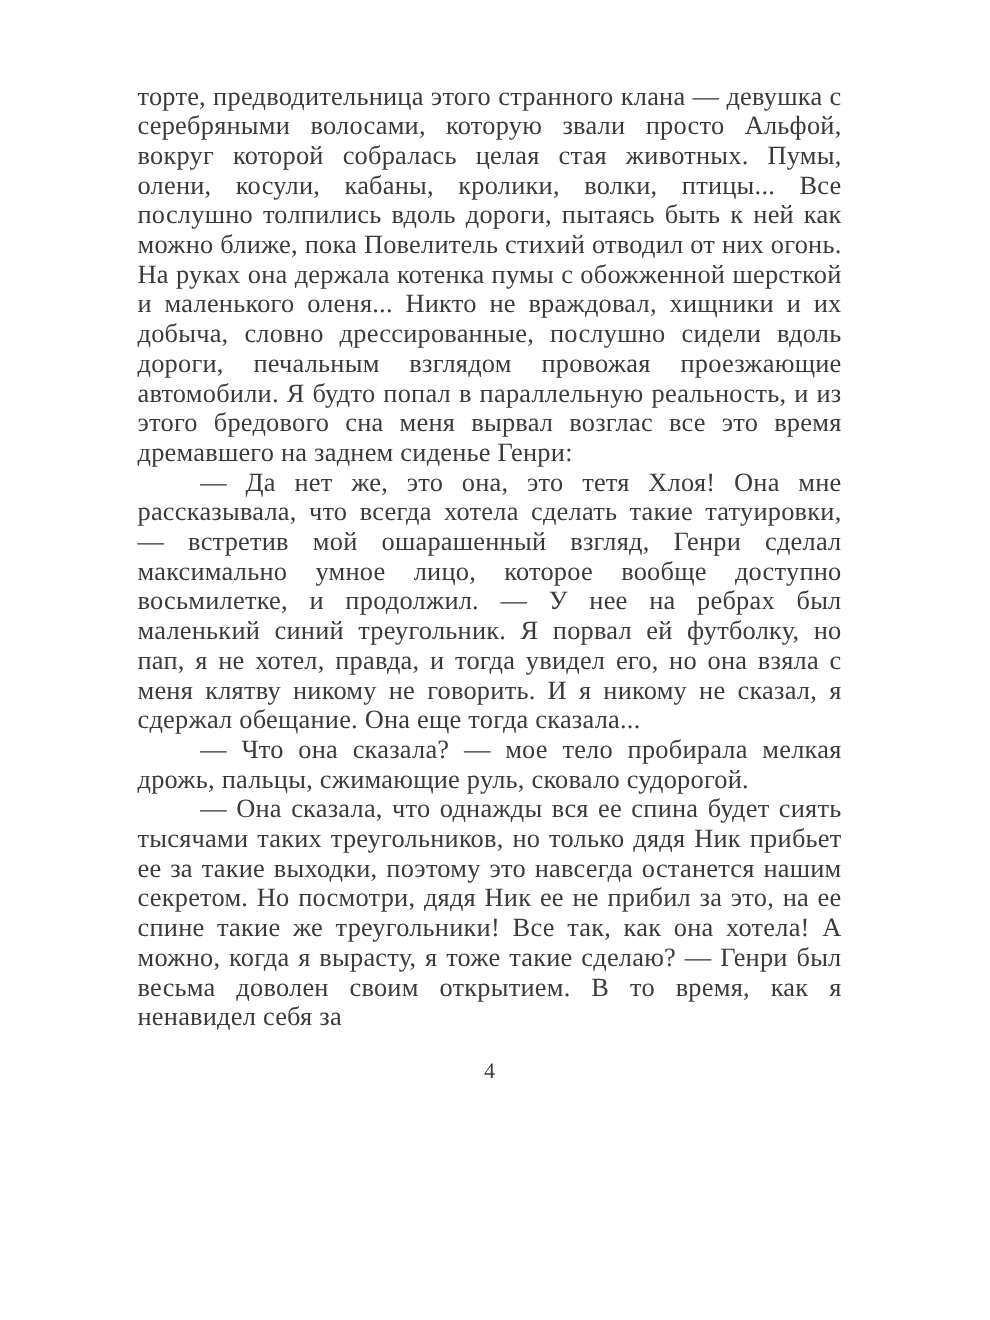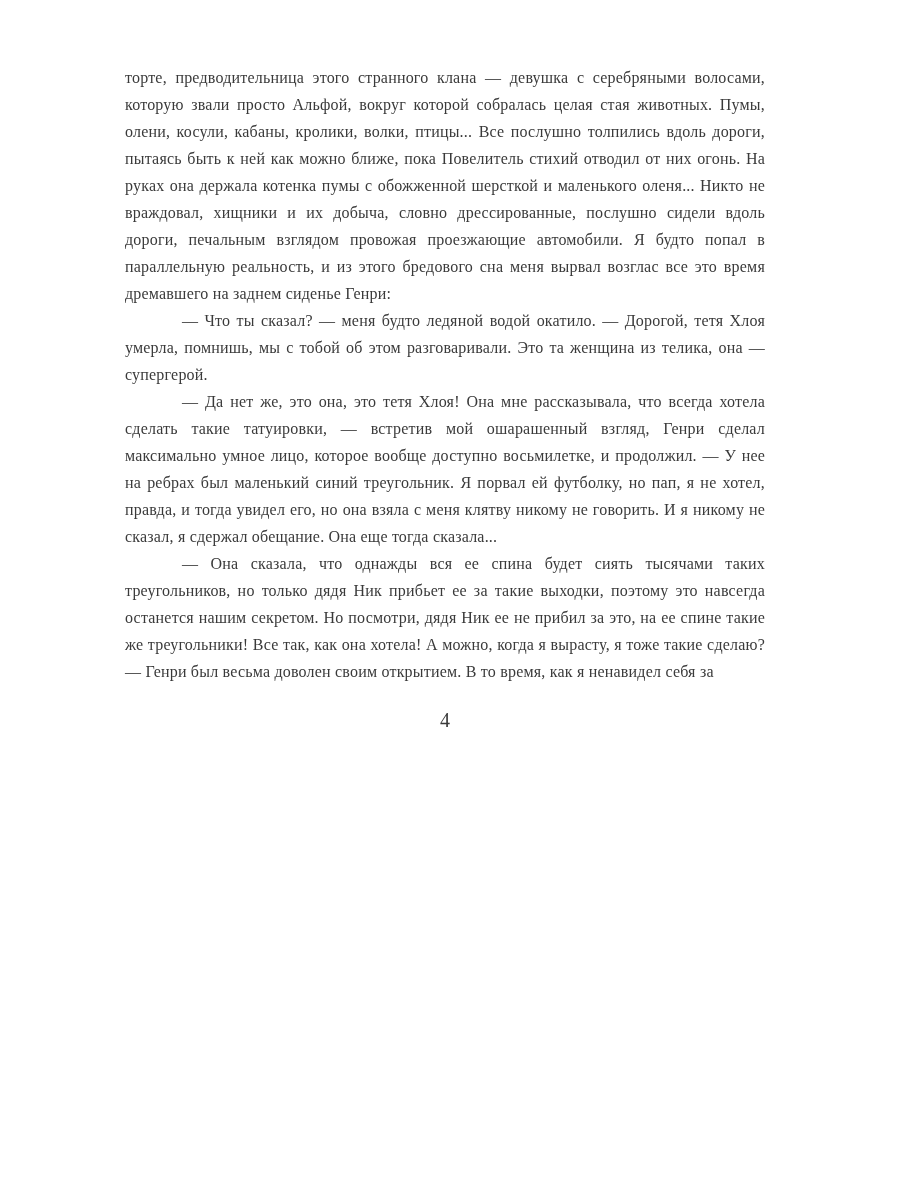--- a/index.html
+++ b/index.html
@@ -18,24 +18,25 @@
     width: 900px;
     height: 1200px;
     box-sizing: border-box;
     background: #ffffff;
     position: relative;
   }
   .text-block {
     width: 640px;
     margin-left: 125px;
     padding-top: 64px;
-    font-size: 16px;
+    font-size: 24px;
     line-height: 27px;
     text-align: justify;
     letter-spacing: 0.2px;
+    margin-top: 11px;
   }
   .text-block p {
     margin: 0;
     padding: 0;
   }
   .text-block p.indent {
     text-indent: 57px;
   }
   .page-number {
     width: 640px;
@@ -45,18 +46,18 @@
     font-size: 20px;
     color: #3a3a3a;
   }
 </style>
 </head>
 <body>
 
 <div class="page">
   <div class="text-block">
     <p>торте, предводительница этого странного клана — девушка с серебряными волосами, которую звали просто Альфой, вокруг которой собралась целая стая животных. Пумы, олени, косули, кабаны, кролики, волки, птицы... Все послушно толпились вдоль дороги, пытаясь быть к ней как можно ближе, пока Повелитель стихий отводил от них огонь. На руках она держала котенка пумы с обожженной шерсткой и маленького оленя... Никто не враждовал, хищники и их добыча, словно дрессированные, послушно сидели вдоль дороги, печальным взглядом провожая проезжающие автомобили. Я будто попал в параллельную реальность, и из этого бредового сна меня вырвал возглас все это время дремавшего на заднем сиденье Генри:</p>
-    <p class="indent">— Что ты сказал? — меня будто ледяной водой окатило. — Дорогой, тетя Хлоя умерла, помнишь, мы с тобой об этом разговаривали. Это та женщина из телика, она — супергерой.</p>
     <p class="indent">— Да нет же, это она, это тетя Хлоя! Она мне рассказывала, что всегда хотела сделать такие татуировки, — встретив мой ошарашенный взгляд, Генри сделал максимально умное лицо, которое вообще доступно восьмилетке, и продолжил. — У нее на ребрах был маленький синий треугольник. Я порвал ей футболку, но пап, я не хотел, правда, и тогда увидел его, но она взяла с меня клятву никому не говорить. И я никому не сказал, я сдержал обещание. Она еще тогда сказала...</p>
+    <p class="indent">— Что она сказала? — мое тело пробирала мелкая дрожь, пальцы, сжимающие руль, сковало судорогой.</p>
     <p class="indent">— Она сказала, что однажды вся ее спина будет сиять тысячами таких треугольников, но только дядя Ник прибьет ее за такие выходки, поэтому это навсегда останется нашим секретом. Но посмотри, дядя Ник ее не прибил за это, на ее спине такие же треугольники! Все так, как она хотела! А можно, когда я вырасту, я тоже такие сделаю? — Генри был весьма доволен своим открытием. В то время, как я ненавидел себя за</p>
   </div>
   <div class="page-number">4</div>
 </div>
 
 </body></html>

